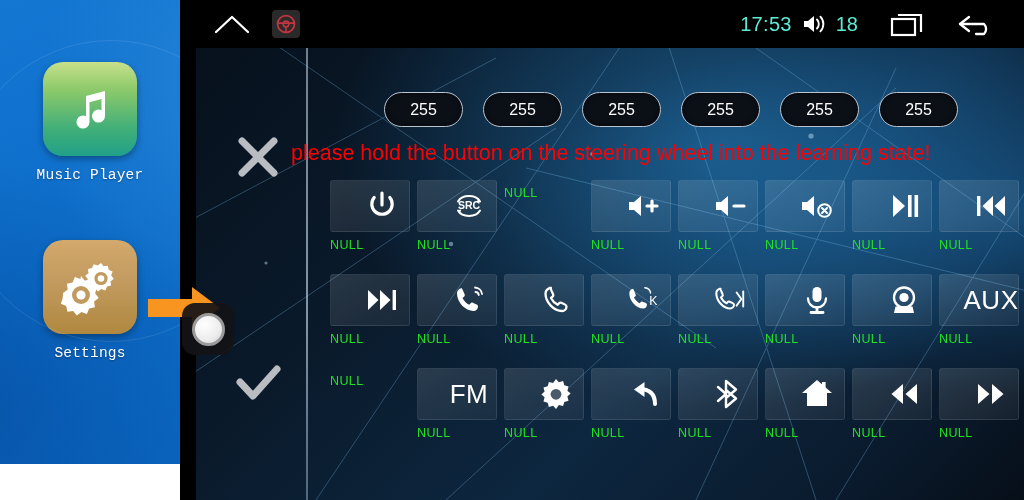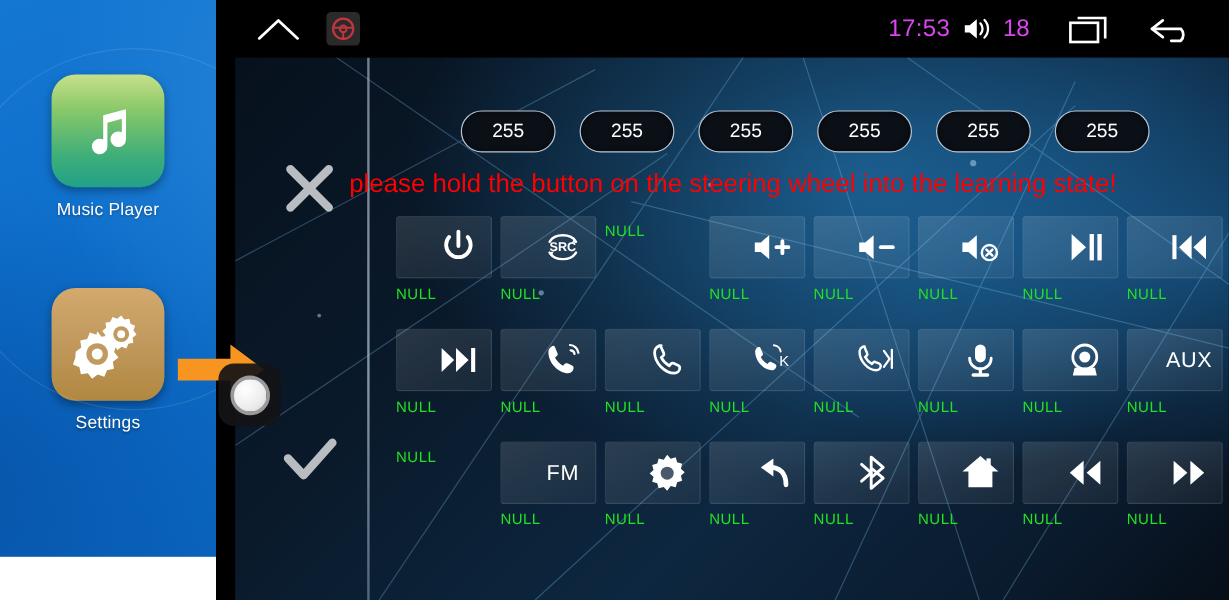--- a/index.html
+++ b/index.html
@@ -17,21 +17,21 @@
     background:
       radial-gradient(circle at 150% 20%, rgba(120,200,255,0.22) 0%, rgba(120,200,255,0) 48%),
       radial-gradient(circle at -20% 80%, rgba(0,60,140,0.45) 0%, rgba(0,60,140,0) 55%),
       linear-gradient(160deg, #1477d2 0%, #0e6fcb 40%, #0a63bb 100%);
     overflow: hidden;
   }
   #sidebar:after{
     content:""; position:absolute; left:-40px; top:40px; width:300px; height:300px;
     border-radius:50%; border:1px solid rgba(255,255,255,0.10); pointer-events:none;
   }
-  .app-tile { position: absolute; left: 0; width: 180px; text-align: center; }
+  .app-tile { position: absolute; left: 0; width: 180px; text-align: center; font-family: Liberation Mono, monospace; }
   .app-icon {
     width: 94px; height: 94px; margin: 0 auto; border-radius: 20px;
     display: flex; align-items: center; justify-content: center;
     box-shadow: 0 3px 7px rgba(0,0,0,0.33);
     position: relative;
   }
   .icon-music { background: linear-gradient(180deg,#c8e08a 0%,#8bc96a 30%,#3fae79 72%,#21a188 100%); }
   .icon-settings { background: linear-gradient(180deg,#d3a96c 0%,#c29a5f 45%,#b0883f 100%); }
   .app-label {
     margin-top: 11px; color: #ffffff; font-size: 14.5px; letter-spacing: .2px;
@@ -59,21 +59,21 @@
     position: absolute; left: 180px; top: 0; width: 844px; height: 48px;
     background: #000; display: flex; align-items: center;
   }
   #sb-home { margin-left: 32px; }
   #sb-wheel {
     margin-left: 20px; width: 28px; height: 28px; border-radius: 4px;
     background: #2a2a2a; display: flex; align-items: center; justify-content: center;
   }
   #sb-right {
     margin-left: auto; margin-right: 26px;
-    display: flex; align-items: center; gap: 9px; color: #d946ef;
+    display: flex; align-items: center; gap: 9px; color: #5eead4;
   }
   #sb-time { font-size: 20px; letter-spacing: .3px; }
   #sb-volnum { font-size: 20px; }
   .sb-gap { width: 13px; }
 
   
   #panel {
     position: absolute; left: 196px; top: 48px; width: 844px; height: 452px;
     overflow: hidden;
     background:
@@ -114,21 +114,21 @@
     display: grid; grid-template-columns: repeat(8, 80px); gap: 0 7px;
   }
   .key-cell { width: 80px; }
   .key-btn {
     width: 80px; height: 52px; border-radius: 3px;
     background: linear-gradient(150deg, rgba(255,255,255,0.13), rgba(255,255,255,0.055));
     border: 1px solid rgba(255,255,255,0.07);
     display: flex; align-items: center; justify-content: center;
     color: #fff; cursor: pointer; padding-left: 24px;
   }
-  .key-btn.text-key { font-size: 18px; letter-spacing: .5px; }
+  .key-btn.text-key { font-size: 26px; letter-spacing: .5px; }
   .key-label {
     text-align: left; color: #22e024; font-size: 12.5px;
     margin-top: 6px; margin-bottom: 22px; letter-spacing: .4px;
   }
   svg { display: block; }
 </style>
 </head>
 <body>
 
 <div id="screen">

